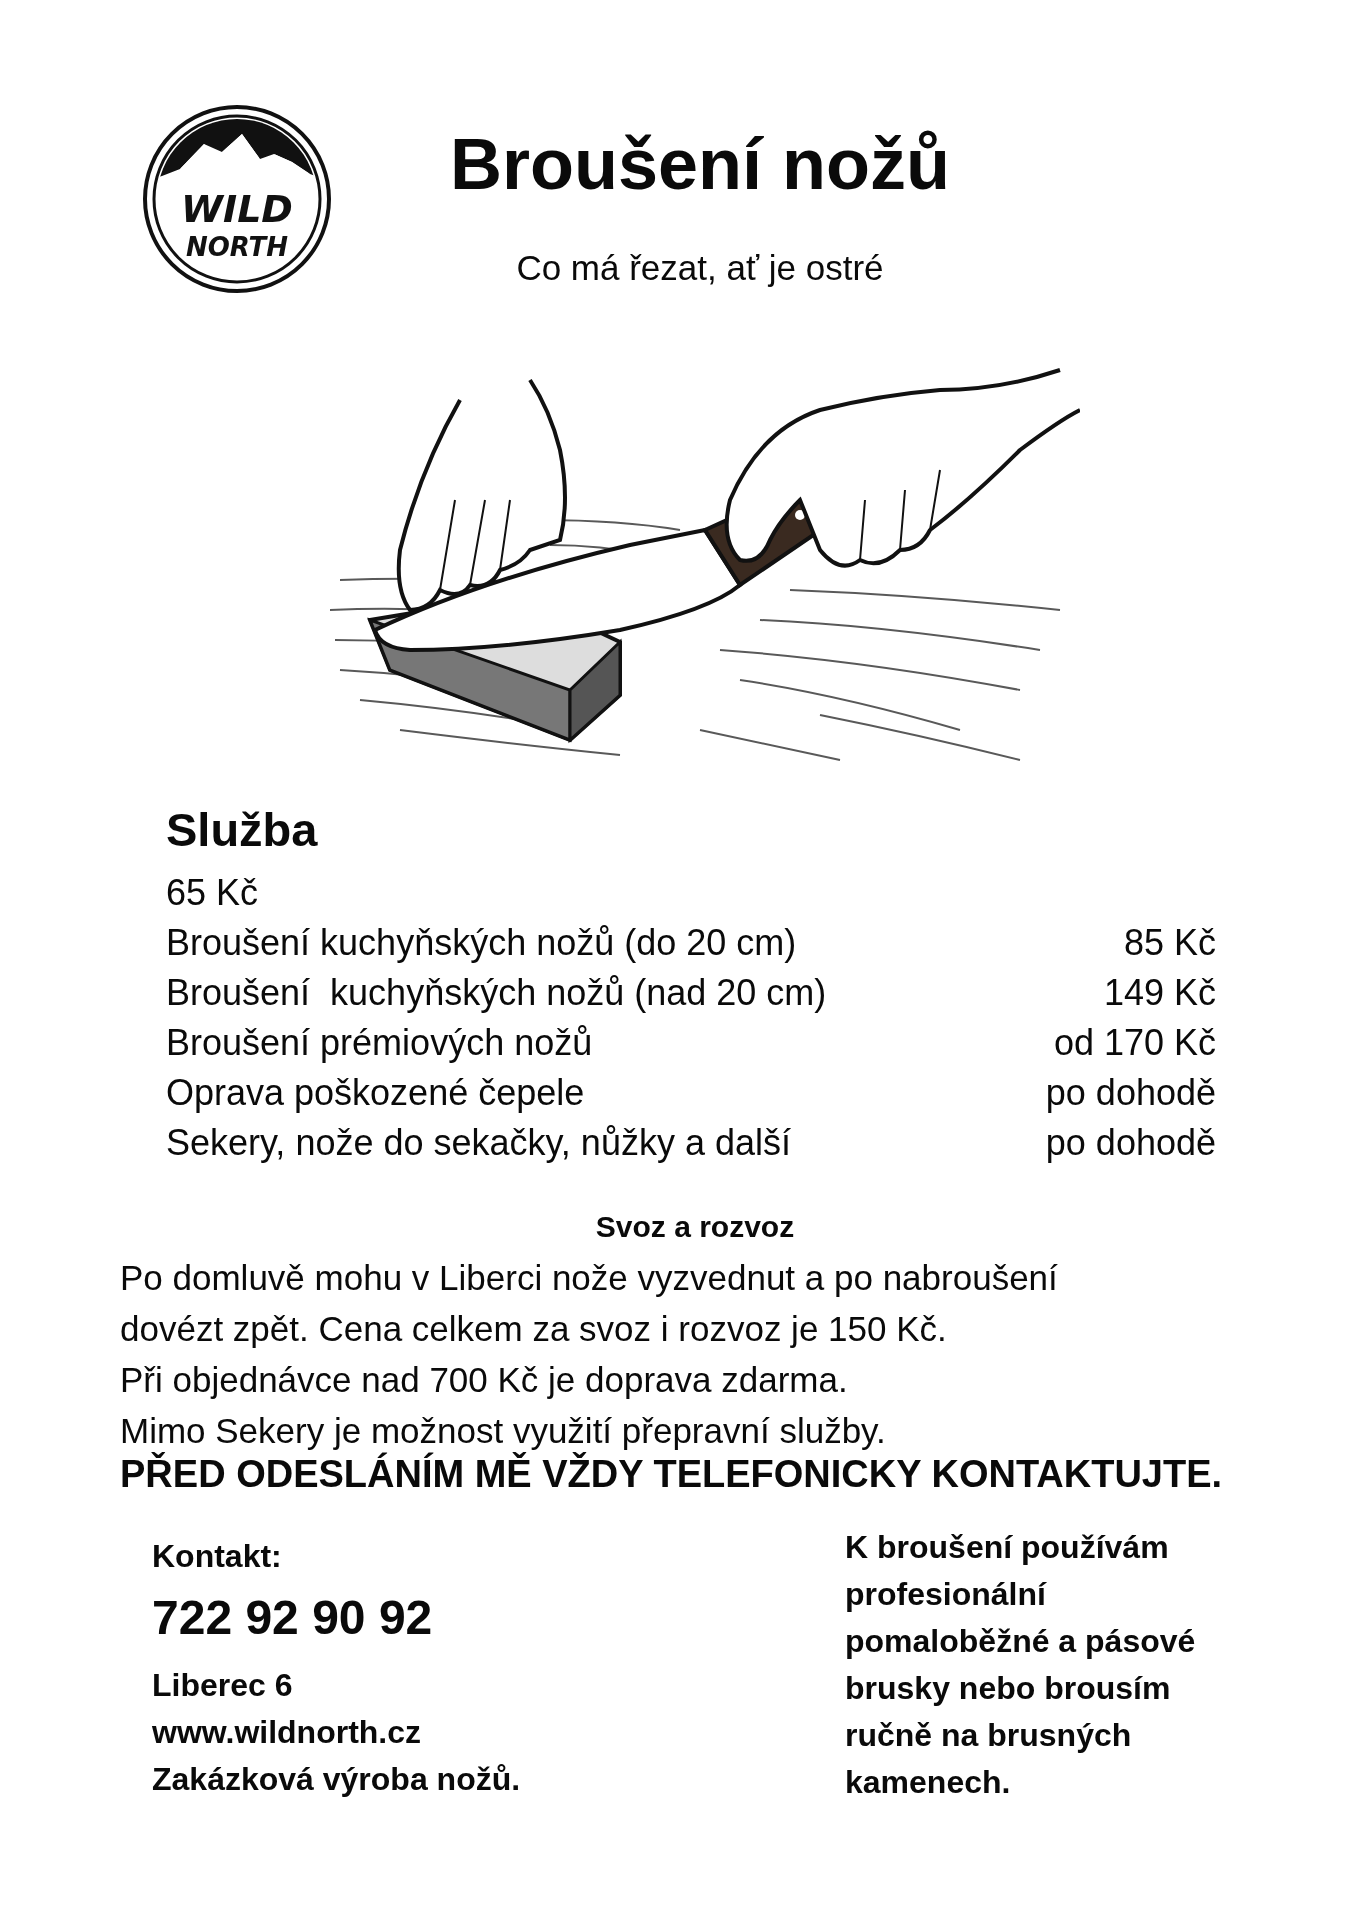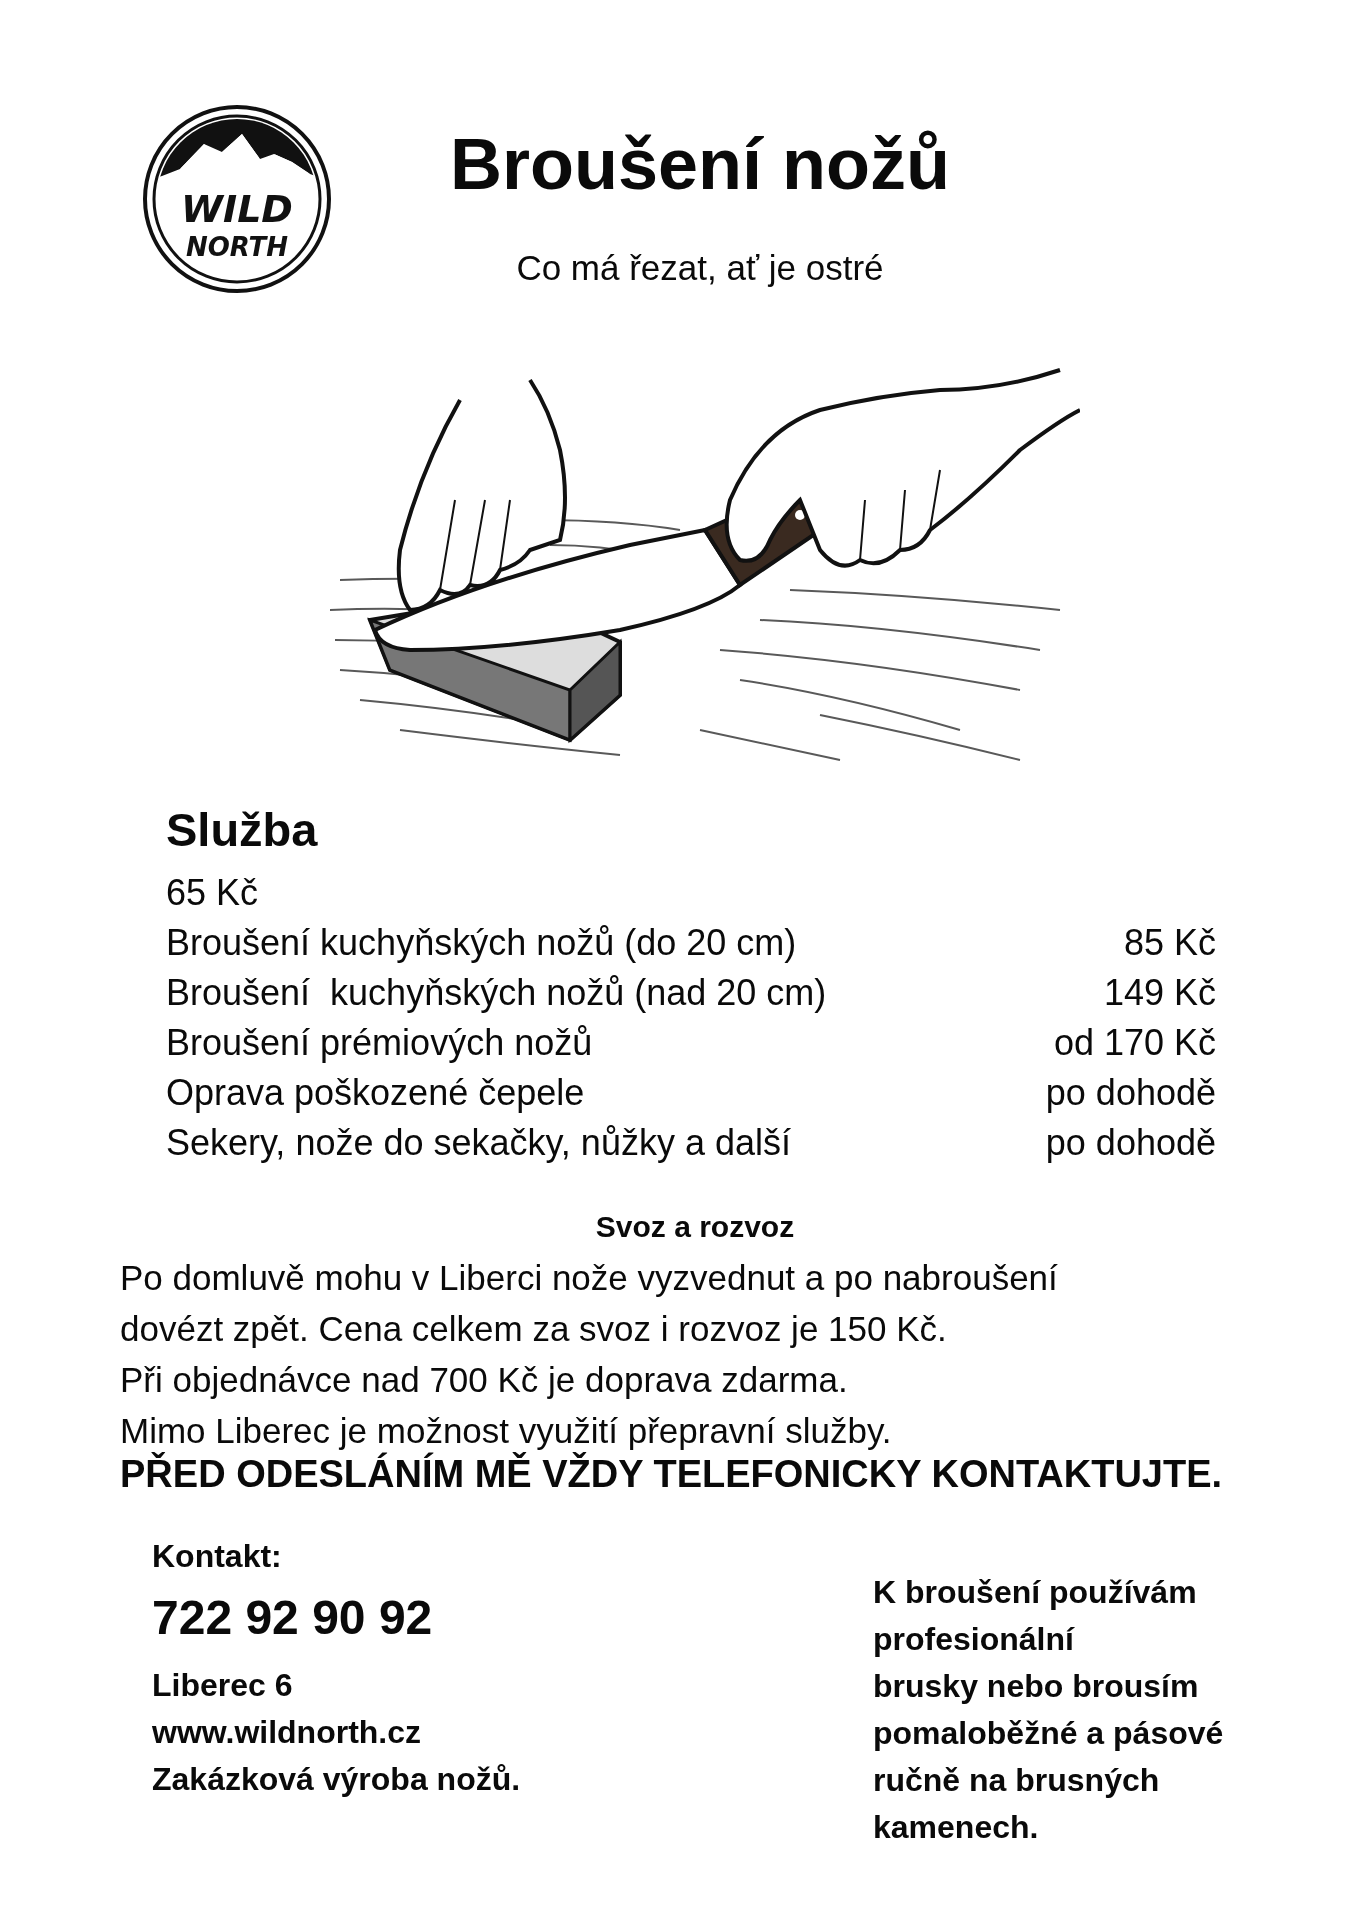--- a/index.html
+++ b/index.html
@@ -48,21 +48,21 @@
       left: 120px; top: 1455px; font-size: 38px; font-weight: bold; white-space: nowrap;
       line-height: 1;
     }
 
     
     .contact-block { left: 120px; top: 1540px; margin-left: 32px; }
     .contact-label { font-size: 32px; font-weight: bold; line-height: 1; margin-bottom: 22px; }
     .contact-phone { font-size: 48px; font-weight: bold; line-height: 1; margin-bottom: 20px; }
     .contact-line { font-size: 32px; font-weight: bold; line-height: 47px; height: 47px; white-space: nowrap; }
 
-    .equipment-block { left: 845px; top: 1569px; width: 460px; margin-left: 28px; }
+    .equipment-block { left: 845px; top: 1524px; width: 460px; }
     .equipment-line { font-size: 32px; font-weight: bold; line-height: 47px; height: 47px; white-space: nowrap; }
   </style>
 </head>
 <body>
 
 <div class="abs logo">
   <svg width="190" height="190" viewBox="0 0 190 190">
     <defs>
       <clipPath id="innerClip">
           <circle cx="95" cy="95" r="80"></circle>
@@ -149,32 +149,32 @@
     <span class="service-name">Sekery, nože do sekačky, nůžky a další</span>
     <span class="service-price">po dohodě</span>
   </div>
 </div>
 
 <div class="abs delivery-heading">Svoz a rozvoz</div>
 <div class="abs delivery-text">
   <div class="delivery-line">Po domluvě mohu v Liberci nože vyzvednut a po nabroušení</div>
   <div class="delivery-line">dovézt zpět. Cena celkem za svoz i rozvoz je 150 Kč.</div>
   <div class="delivery-line">Při objednávce nad 700 Kč je doprava zdarma.</div>
-  <div class="delivery-line">Mimo Liberec je možnost využití přepravní služby.</div>
+  <div class="delivery-line">Mimo Sekery je možnost využití přepravní služby.</div>
 </div>
 <div class="abs delivery-warning">PŘED ODESLÁNÍM MĚ VŽDY TELEFONICKY KONTAKTUJTE.</div>
 
 <div class="abs contact-block">
   <div class="contact-label">Kontakt:</div>
   <div class="contact-phone">722 92 90 92</div>
   <div class="contact-line">Liberec 6</div>
   <div class="contact-line">www.wildnorth.cz</div>
   <div class="contact-line">Zakázková výroba nožů.</div>
 </div>
 
 <div class="abs equipment-block">
   <div class="equipment-line">K broušení používám</div>
   <div class="equipment-line">profesionální</div>
+  <div class="equipment-line">pomaloběžné a pásové</div>
   <div class="equipment-line">brusky nebo brousím</div>
-  <div class="equipment-line">pomaloběžné a pásové</div>
   <div class="equipment-line">ručně na brusných</div>
   <div class="equipment-line">kamenech.</div>
 </div>
 
 </body></html>

